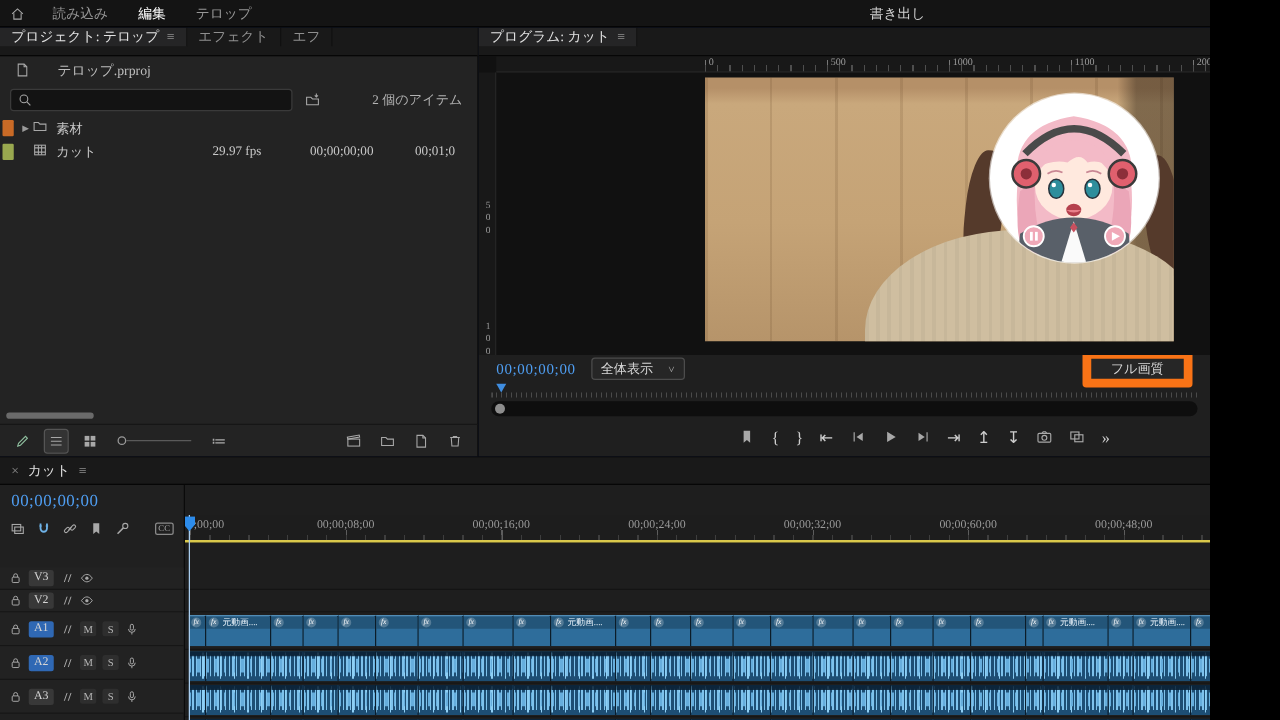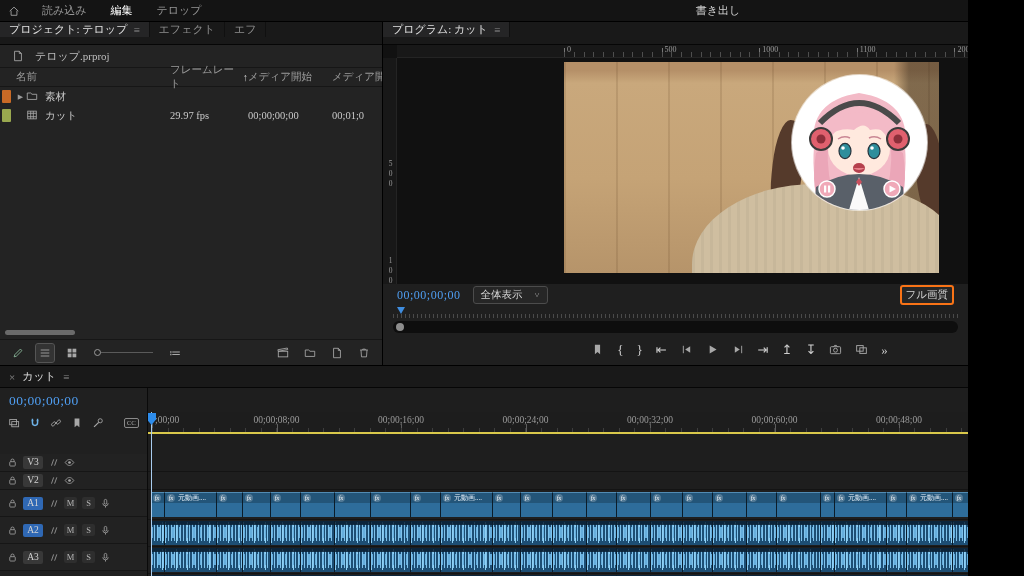--- a/index.html
+++ b/index.html
@@ -20,21 +20,21 @@
   
   #main{display:flex;height:343px;}
 
   .ptabs{height:23px;background:#191919;display:flex;align-items:flex-start;border-bottom:1px solid #060606;overflow:hidden;flex:none;}
   .ptab{display:flex;align-items:center;gap:6px;padding:0 9px;color:#8f8f8f;border-right:1px solid #101010;white-space:nowrap;}
   .ptab.active{background:#252526;color:#e2e2e2;}
   .pmenu{color:#8f8f8f;font-size:11px;}
 
   
   #project{width:383px;flex:none;background:#232323;border-right:1px solid #000;display:flex;flex-direction:column;}
-  #proj-crumb{height:22px;display:flex;align-items:center;gap:11px;padding:0 12px;color:#bdbdbd;}
+  #proj-crumb{height:22px;display:flex;align-items:center;gap:22px;padding:0 12px;color:#bdbdbd;}
   #proj-search-row{height:26px;display:flex;align-items:center;gap:10px;padding:0 8px;}
   #proj-search{width:226px;height:18px;background:#131313;border:1px solid #3a3a3a;border-radius:3px;display:flex;align-items:center;padding:0 5px;gap:5px;color:#777;}
   #proj-count{margin-left:auto;color:#b3b3b3;font-size:10.5px;padding-right:4px;white-space:nowrap;}
   #proj-cols{height:20px;display:flex;align-items:center;border-top:1px solid #161616;border-bottom:1px solid #161616;color:#9d9d9d;font-size:10.5px;}
   .c-name{width:170px;padding-left:16px;}
   .c-fr{width:78px;display:flex;gap:3px;align-items:center;}
   .c-ms{width:84px;}
   .c-me{flex:1;overflow:hidden;white-space:nowrap;}
   #proj-rows{flex:1;overflow:hidden;}
   .prow{display:flex;align-items:center;height:19px;font-size:10.5px;color:#cascade;}
@@ -76,21 +76,21 @@
   .hairR{left:352px;top:62px;width:28px;height:98px;transform:rotate(-6deg);}
   #sweater{position:absolute;left:128px;top:122px;width:268px;height:100px;background:#cfbea0;border-radius:46% 44% 0 0/80% 72% 0 0;
     background-image:repeating-linear-gradient(90deg,rgba(0,0,0,.04) 0 3px,rgba(0,0,0,0) 3px 9px);}
   #avatar-circle{position:absolute;left:228px;top:13px;width:135px;height:135px;border-radius:50%;background:#fff;overflow:hidden;box-shadow:0 0 0 1px rgba(255,255,255,.6);}
 
   #pm-controls{height:22px;display:flex;align-items:center;gap:12px;padding:0 14px;flex:none;}
   #pm-tc{color:#4f9ef2;font-size:12px;letter-spacing:.5px;}
   #pm-zoom{display:flex;align-items:center;gap:12px;border:1px solid #4c4c4c;border-radius:3px;background:#262626;color:#d6d6d6;padding:1px 7px;font-size:10.5px;}
   #pm-zoom .chev{font-size:9px;color:#aaa;}
   #pm-controls .spacer{flex:1;}
-  #pm-quality{border:2px solid #f97316;border-radius:3px;background:#262626;color:#d6d6d6;padding:1px 4px;font-size:10.5px;}
+  #pm-quality{border:7px solid #f97316;border-radius:3px;background:#262626;color:#d6d6d6;padding:1px 16px;font-size:10.5px;}
   #pm-mini{height:11px;margin:1px 10px 0;position:relative;background:repeating-linear-gradient(90deg,#4a4a4a 0 1px,rgba(0,0,0,0) 1px 4px) 0 100%/100% 4px no-repeat;}
   #pm-mini .caret{position:absolute;left:4px;top:0;width:0;height:0;border-left:4px solid transparent;border-right:4px solid transparent;border-top:7px solid #3f8de0;}
   #pm-scroll{height:12px;margin:3px 10px 1px;background:#0e0e0e;border-radius:6px;position:relative;}
   #pm-scroll .knob{position:absolute;left:3px;top:2px;width:8px;height:8px;border-radius:50%;background:#8d8d8d;}
   #transport{flex:1;display:flex;align-items:center;justify-content:center;gap:13px;padding-left:128px;}
   .ticon svg{width:13px;height:13px;}
   .ticon.glyph{font-size:13px;color:#cdcdcd;}
 
   
   #timeline{height:211px;background:#1e1e1e;border-top:1px solid #000;display:flex;flex-direction:column;}
@@ -169,29 +169,37 @@
         </div>
       <div id="proj-crumb">
         <span class="icon">
           <svg viewBox="0 0 14 14">
               <path d="M3 1.5h5.5L11 4v8.5H3z" fill="none" stroke="currentColor"></path>
               <path d="M8.5 1.5V4H11" fill="none" stroke="currentColor"></path>
             </svg>
         </span>
         <span>テロップ.prproj</span>
       </div>
-      <div id="proj-cols">
-          <span class="c-name"><span>名前</span></span>
-          <span class="c-fr">
-            <span>フレームレート</span>
-            <span style="color: rgb(207, 207, 207);">↑</span>
-          </span>
-          <span class="c-ms"><span>メディア開始</span></span>
-          <span class="c-me"><span>メディア開</span></span>
-        </div>
+      <div id="proj-search-row">
+        <div id="proj-search">
+          <span class="icon">
+            <svg viewBox="0 0 14 14">
+                <circle cx="6" cy="6" r="3.6" fill="none" stroke="currentColor"></circle>
+                <path d="M8.8 8.8 12 12" stroke="currentColor"></path>
+              </svg>
+          </span>
+        </div>
+        <span class="icon">
+          <svg viewBox="0 0 14 14">
+              <path d="M1.5 4.5h4L7 6h5.5v5.5h-11z" fill="none" stroke="currentColor"></path>
+              <path d="M10.6 1v3M9.1 2.6l1.5 1.5 1.5-1.5" fill="none" stroke="currentColor"></path>
+            </svg>
+        </span>
+        <span id="proj-count">2 個のアイテム</span>
+      </div>
       <div id="proj-rows">
           <div class="prow">
             <span class="chip" style="background: rgb(201, 106, 38);"></span>
             <span class="pcaret" style="font-size: 7px;">▶</span>
             <span class="ric"><span class="icon">
                 <svg viewBox="0 0 14 14">
                   <path d="M1.5 3.5h4L7 5h5.5v6h-11z" fill="none" stroke="currentColor"></path>
                 </svg>
               </span></span>
             <span class="pname">素材</span>

